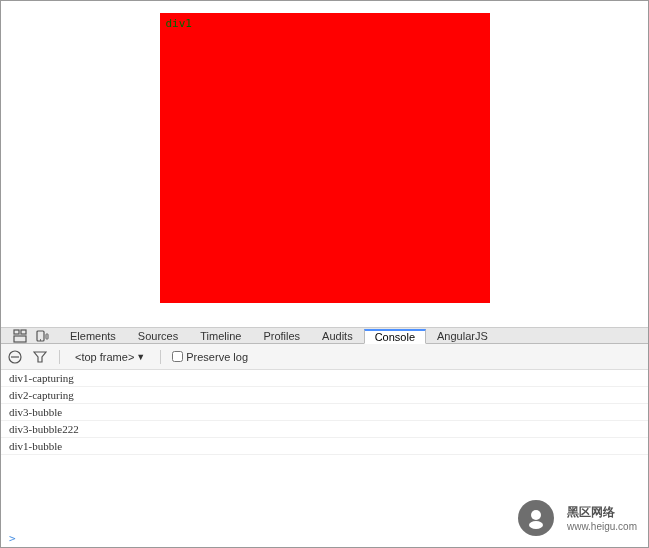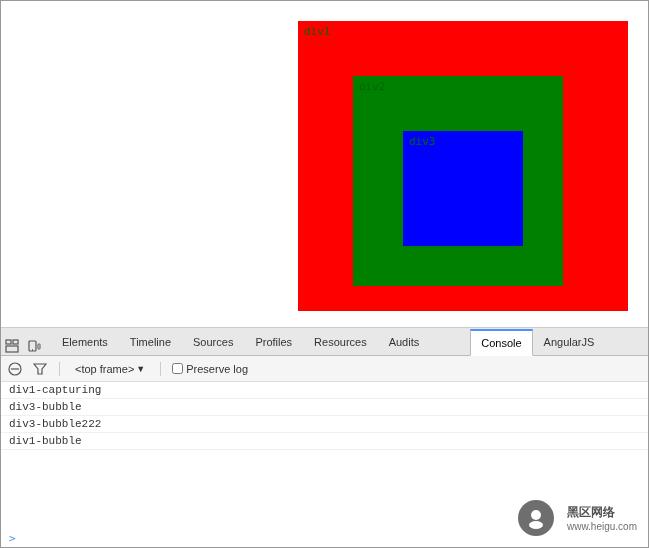--- a/index.html
+++ b/index.html
@@ -14,22 +14,22 @@
       display: flex;
       flex-direction: column;
     }
 
     
     .main-content {
       background: white;
       flex: 1;
       display: flex;
       align-items: flex-start;
-      justify-content: flex-end;
-      padding: 20px;
+      justify-content: center;
+      padding: 12px;
       overflow: hidden;
     }
 
     
     .div1 {
       background: red;
       width: 330px;
       height: 290px;
       position: relative;
       padding: 5px;
@@ -81,25 +81,25 @@
       background: #f5f5f5;
       border-top: 1px solid #ccc;
       display: flex;
       flex-direction: column;
       height: 220px;
     }
 
     
     .tab-bar {
       display: flex;
-      align-items: flex-end;
+      align-items: center;
       background: #e8e8e8;
       border-bottom: 1px solid #bbb;
-      padding: 0 2px;
-      height: 28px;
+      padding: 0 10px;
+      height: 16px;
       flex-shrink: 0;
     }
     .tab-icons {
       display: flex;
       align-items: center;
       margin-right: 8px;
       gap: 4px;
     }
     .tab-icon {
       width: 18px;
@@ -123,21 +123,20 @@
       white-space: nowrap;
     }
     .tab.active {
       background: white;
       border-left: 1px solid #bbb;
       border-right: 1px solid #bbb;
       border-top: 2px solid #4d90fe;
       border-bottom: 1px solid white;
       color: #000;
       margin-bottom: -1px;
-      margin-left: 40px;
     }
 
     
     .toolbar {
       display: flex;
       align-items: center;
       padding: 3px 6px;
       border-bottom: 1px solid #ddd;
       background: #f5f5f5;
       height: 26px;
@@ -190,21 +189,21 @@
       flex: 1;
       overflow-y: auto;
       background: white;
       padding: 0;
     }
     .console-line {
       display: flex;
       align-items: center;
       padding: 1px 8px;
       font-size: 11px;
-      font-family: Liberation Mono, monospace;
+      font-family: Liberation Serif, serif;
       color: #333;
       border-bottom: 1px solid #f0f0f0;
       min-height: 17px;
     }
     .console-prompt {
       display: flex;
       align-items: center;
       padding: 2px 8px;
       font-size: 11px;
       font-family: monospace;
@@ -238,26 +237,20 @@
       color: white;
       font-size: 18px;
     }
   </style>
 </head>
 <body>
 
 <div class="main-content">
   <div class="div1">
     <span class="div1-label">div1</span>
-    <div class="div2">
-      <span class="div2-label">div2</span>
-      <div class="div3">
-        <span class="div3-label">div3</span>
-      </div>
-    </div>
   </div>
 </div>
 
 <div class="devtools-panel">
   <div class="tab-bar">
     <div class="tab-icons">
       <div class="tab-icon">
         <svg width="14" height="14" viewBox="0 0 14 14" fill="none">
           <rect x="1" y="1" width="5" height="4" stroke="#555" stroke-width="1.2" fill="none"></rect>
           <rect x="1" y="7" width="12" height="6" stroke="#555" stroke-width="1.2" fill="none"></rect>
@@ -267,24 +260,23 @@
       <div class="tab-icon">
         <svg width="14" height="14" viewBox="0 0 14 14" fill="none">
           <rect x="2" y="2" width="7" height="10" rx="1" stroke="#555" stroke-width="1.2" fill="none"></rect>
           <rect x="11" y="5" width="2" height="5" rx="0.5" stroke="#555" stroke-width="1" fill="none"></rect>
           <line x1="5" y1="11" x2="6" y2="11" stroke="#555" stroke-width="1.5"></line>
         </svg>
       </div>
     </div>
 
     <div class="tab">Elements</div>
+    <div class="tab">Sources</div>
     <div class="tab">Timeline</div>
-    <div class="tab">Sources</div>
     <div class="tab">Profiles</div>
-    <div class="tab">Resources</div>
     <div class="tab">Audits</div>
     <div class="tab active">Console</div>
     <div class="tab">AngularJS</div>
   </div>
 
   <div class="toolbar">
     <div class="toolbar-icon">
       <svg width="14" height="14" viewBox="0 0 14 14">
         <circle cx="7" cy="7" r="6" stroke="#555" stroke-width="1.2" fill="none"></circle>
         <line x1="3" y1="7" x2="11" y2="7" stroke="#555" stroke-width="1.2"></line>
@@ -303,20 +295,21 @@
     <div class="toolbar-divider"></div>
     <div class="preserve-log-container">
       <input type="checkbox" class="preserve-checkbox" style="">
       <span>Preserve log</span>
     </div>
   </div>
 
   <div class="console-output">
 
   <div class="console-line">div1-capturing</div>
+      <div class="console-line">div2-capturing</div>
       <div class="console-line">div3-bubble</div>
       <div class="console-line">div3-bubble222</div>
       <div class="console-line">div1-bubble</div>
     </div>
   <div class="console-prompt">
     <span class="prompt-arrow">&gt;</span>
   </div>
 </div>
 
 <div class="watermark">

